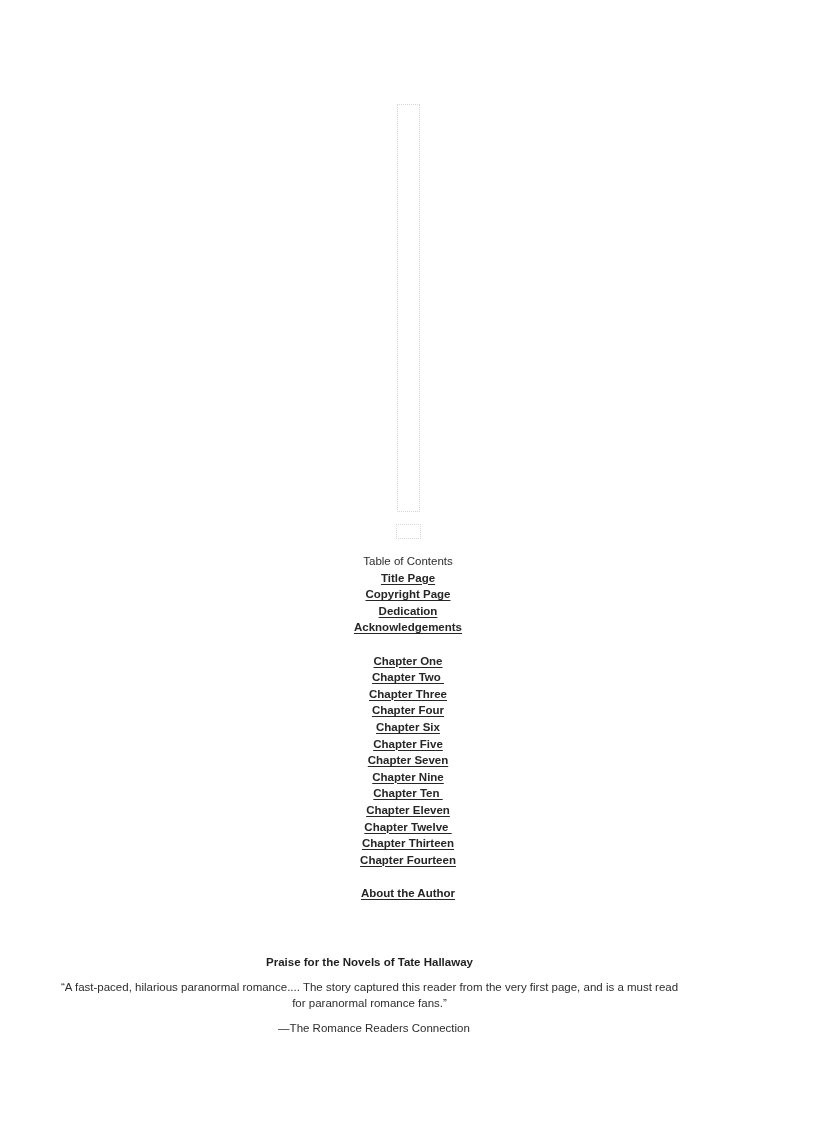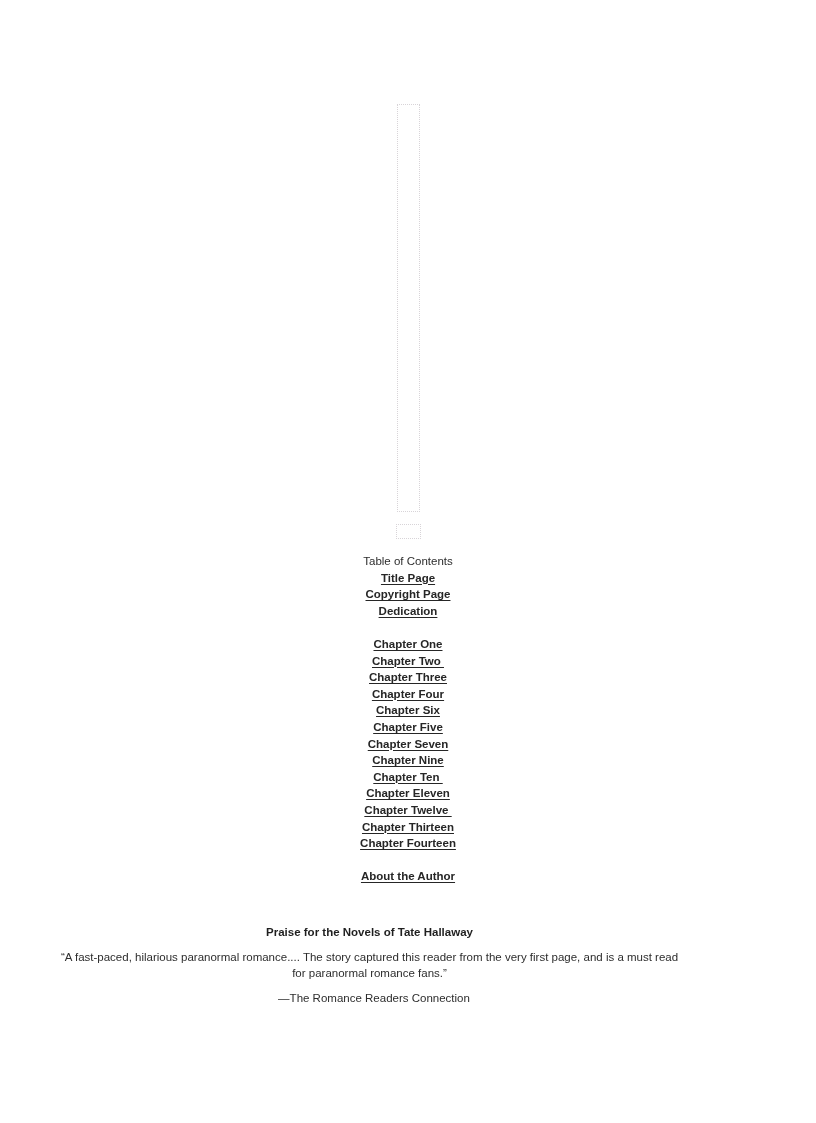--- a/index.html
+++ b/index.html
@@ -75,21 +75,21 @@
     display: block;
     height: 16.6px;
     line-height: 16.6px;
     font-size: 11.5px;
   }
 
   
   .praise {
     position: absolute;
     left: 0;
-    top: 924px;
+    top: 954px;
     width: 739px;
     text-align: center;
   }
   .praise-heading {
     font-size: 11.5px;
     line-height: 16.6px;
     font-weight: bold;
     color: #1f1f1f;
     white-space: pre;
   }
@@ -120,20 +120,21 @@
 
   <div class="img-placeholder small"></div>
 
   <div class="toc">
     <div class="toc-heading">Table of Contents</div>
 
     <div>
       <a class="toc-link">Title Page</a>
       <a class="toc-link">Copyright Page</a>
       <a class="toc-link">Dedication</a>
+      <a class="toc-link">Acknowledgements</a>
     </div>
 
     <span class="toc-gap"></span>
 
     <div>
       <a class="toc-link">Chapter One</a>
       <a class="toc-link">Chapter Two </a>
       <a class="toc-link">Chapter Three</a>
       <a class="toc-link">Chapter Four</a>
       <a class="toc-link">Chapter Six</a>

